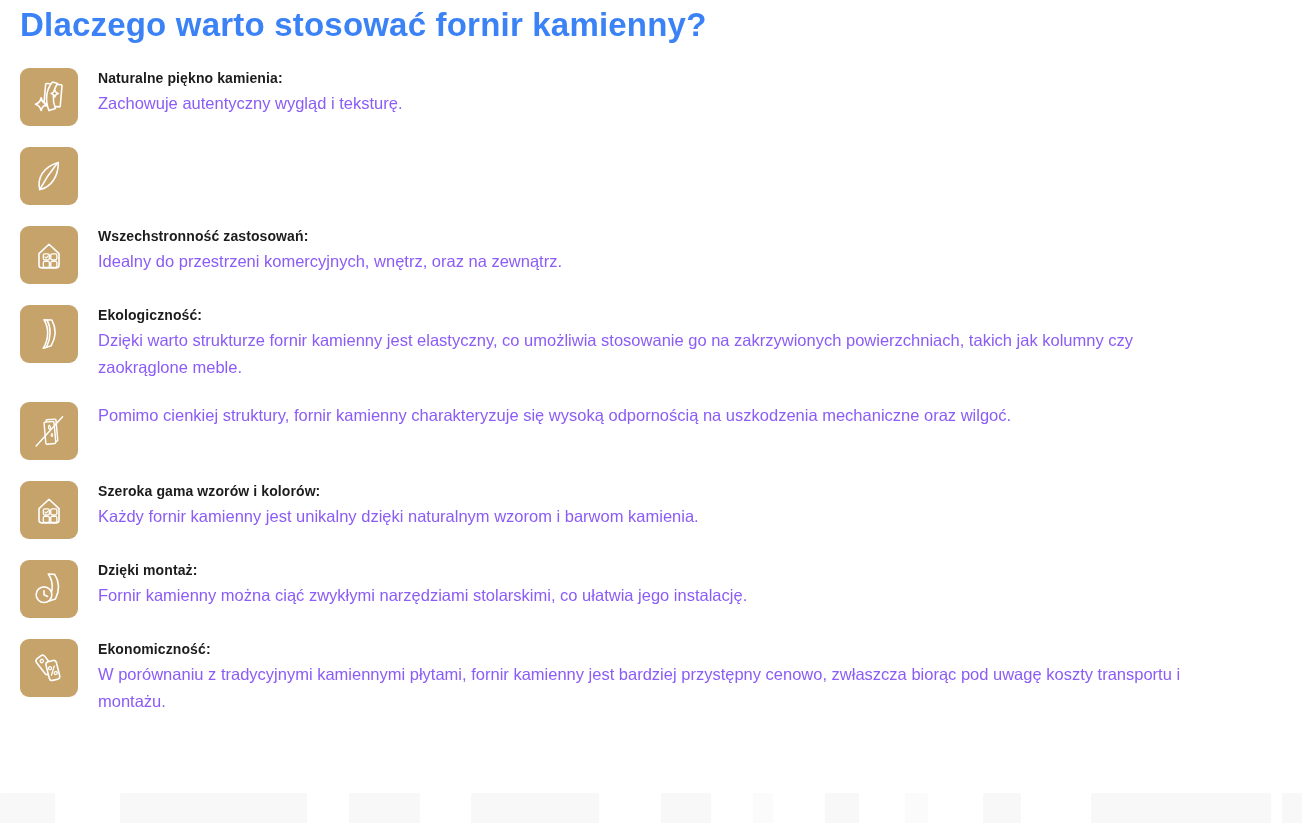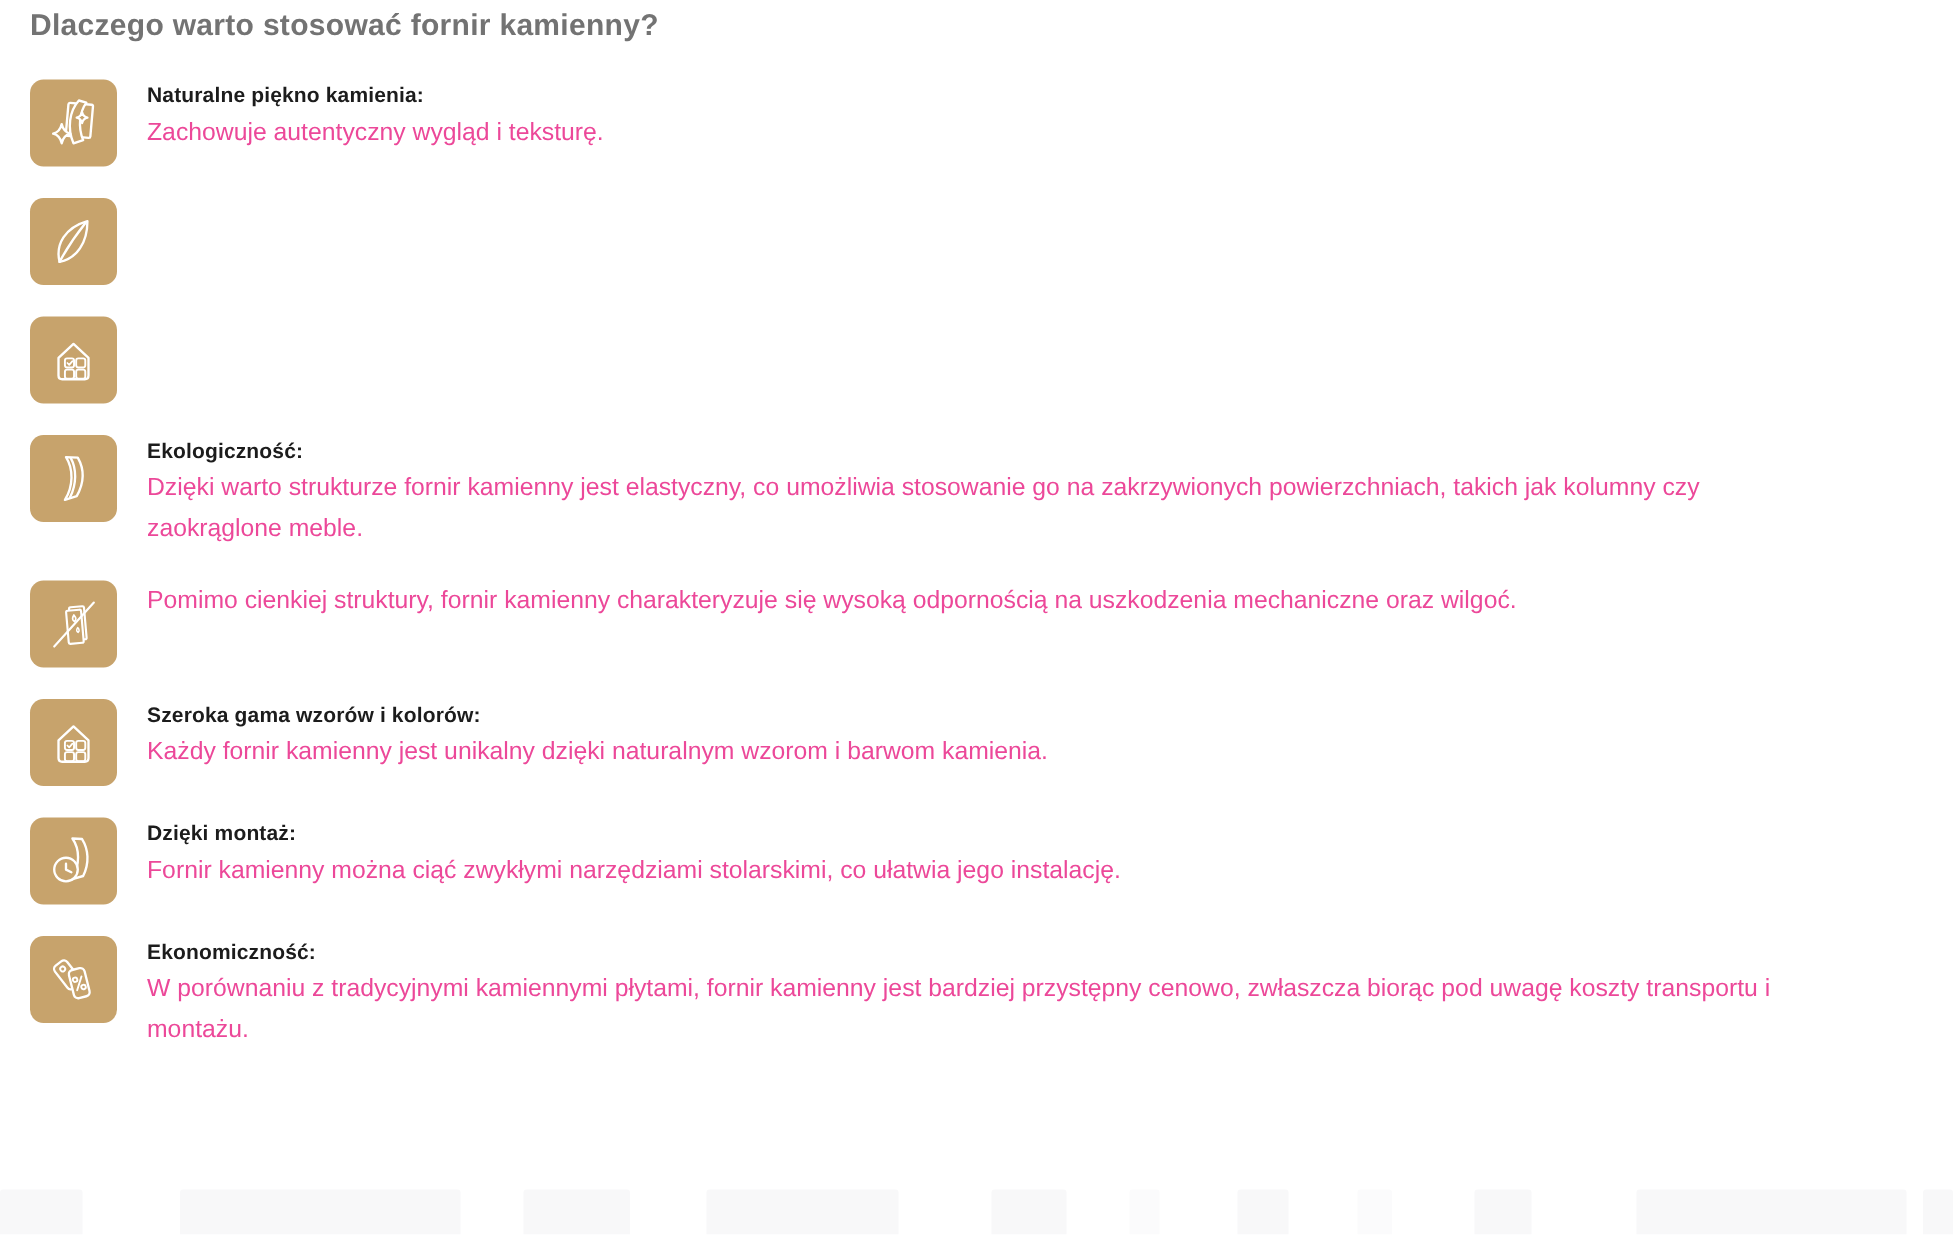--- a/index.html
+++ b/index.html
@@ -3,30 +3,30 @@
 <meta charset="utf-8">
 <style>
   html,body{margin:0;padding:0;}
   body{
     width:1302px;height:823px;background:#ffffff;
     font-family:"Liberation Sans",sans-serif;
     position:relative;overflow:hidden;color:#2e2e2e;
   }
   .wrap{padding:6px 20px 0 20px;}
   .page-title{
-    font-size:20px;font-weight:800;margin:0 0 24px 0;color:#737373;letter-spacing:.2px;
+    font-size:33px;font-weight:800;margin:0 0 24px 0;color:#3b82f6;letter-spacing:.2px;
   }
   .row{display:flex;gap:20px;margin-bottom:21px;min-height:58px;align-items:flex-start;}
   .tile{
     width:58px;height:58px;flex:0 0 58px;border-radius:9px;background:#C7A36C;
     display:flex;align-items:center;justify-content:center;
   }
   .tile svg{display:block;}
   .txt h3{margin:2px 0 4px 0;font-size:14px;font-weight:700;color:#1c1c1c;letter-spacing:.1px;}
-  .txt p{margin:0;font-size:16.5px;line-height:27px;color:#ec4899;max-width:1100px;}
+  .txt p{margin:0;font-size:16.5px;line-height:27px;color:#8b5cf6;max-width:1100px;}
   .strip{position:absolute;left:0;bottom:0;width:1302px;height:30px;}
   .ph{position:absolute;top:0;height:30px;background:#f8f8f9;border-radius:2px 2px 0 0;}
 </style>
 </head>
 <body>
 
 <div class="wrap">
   <h1 class="page-title">Dlaczego warto stosować fornir kamienny?</h1>
 
   <div class="row">
@@ -56,20 +56,24 @@
   <div class="row">
     <div class="tile">
       <svg viewBox="0 0 56 56" width="40" height="40" fill="none" stroke="#fff" stroke-width="2.2" stroke-linecap="round" stroke-linejoin="round">
         <path d="M14 26 L28 13 L42 26 L42 42.5 Q42 46 38.5 46 L17.5 46 Q14 46 14 42.5 Z"></path>
         <rect x="20" y="26.5" width="8.5" height="8.5" rx="2" stroke-width="1.8"></rect>
         <rect x="30.5" y="26.5" width="8.5" height="8.5" rx="2" stroke-width="1.8"></rect>
         <rect x="20" y="37" width="8.5" height="8.5" rx="2" stroke-width="1.8"></rect>
         <rect x="30.5" y="37" width="8.5" height="8.5" rx="2" stroke-width="1.8"></rect>
         <path d="M22.3 30.8 l1.7 1.7 3 -3.4" stroke-width="1.6"></path>
       </svg>
+    </div>
+    <div class="txt">
+      <h3>Wszechstronność zastosowań:</h3>
+      <p>Idealny do przestrzeni komercyjnych, wnętrz, oraz na zewnątrz.</p>
     </div>
   </div>
 
   <div class="row">
     <div class="tile">
       <svg viewBox="0 0 56 56" width="40" height="40" fill="none" stroke="#fff" stroke-width="2.2" stroke-linecap="round" stroke-linejoin="round">
         <path d="M21 8 C28 19 28 35 20 48 L31 44.5 C38 32 38 19 32 8.5 Z" fill="#C7A36C"></path>
         <path d="M25.5 9 C31 19 31 33 24.8 45.5"></path>
       </svg>
     </div>

